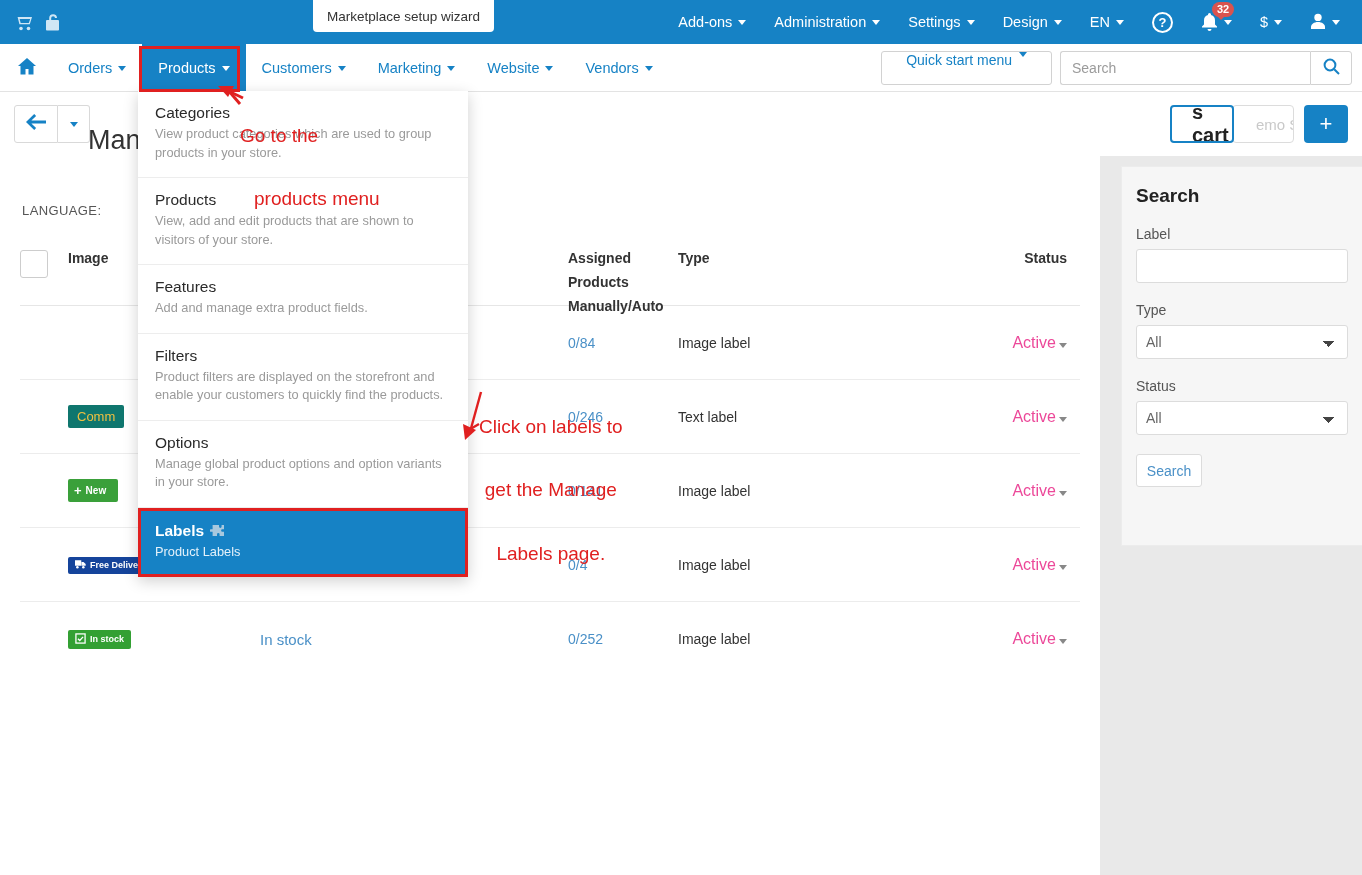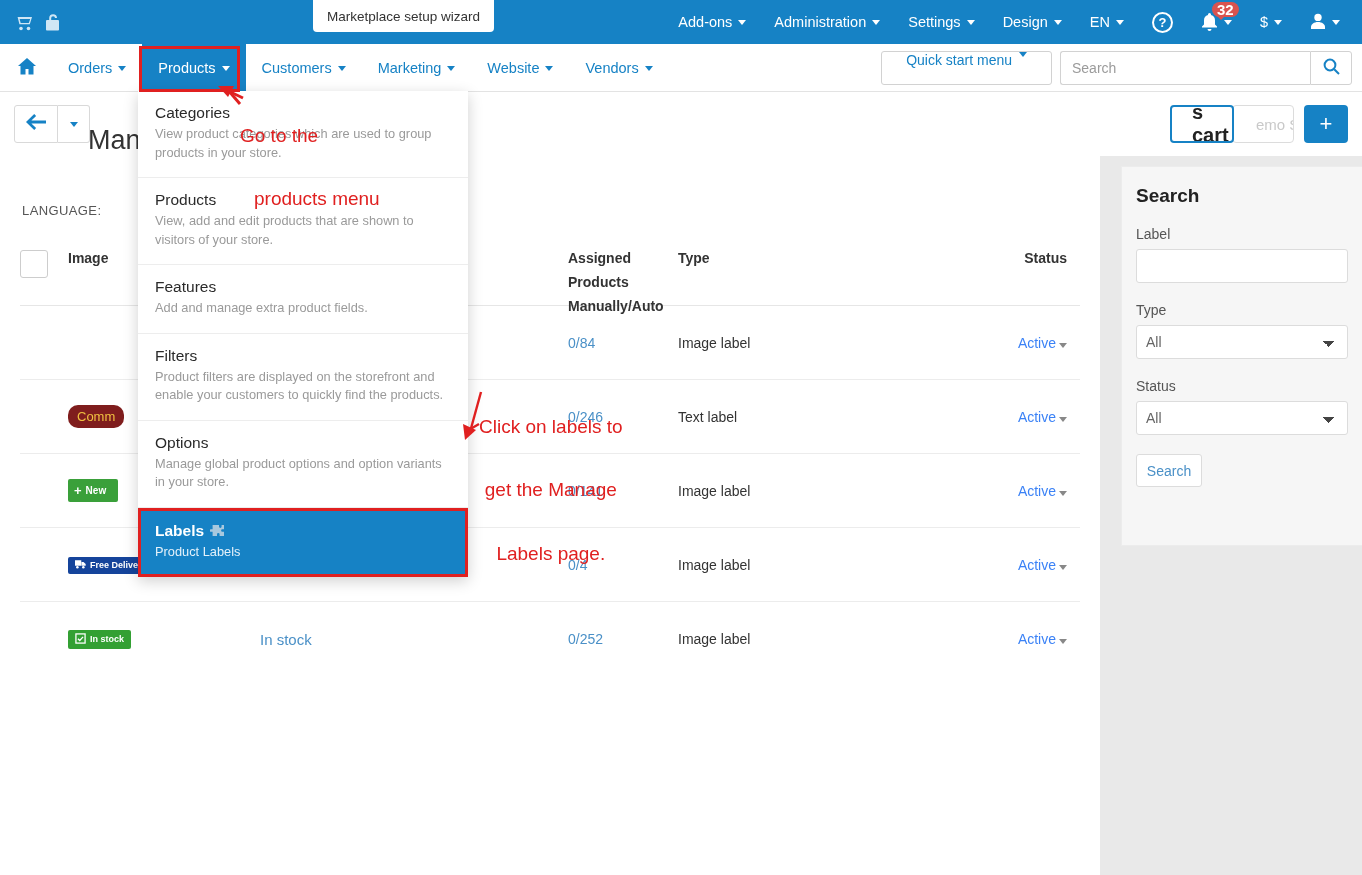--- a/index.html
+++ b/index.html
@@ -34,21 +34,21 @@
     border-top: 5px solid currentColor;
   }
   .tb-help {
     width: 21px; height: 21px; border-radius: 50%;
     border: 2px solid #ffffff; color: #ffffff;
     font-size: 13px; font-weight: bold; line-height: 17px; text-align: center;
   }
   .bell-wrap { position: relative; display: inline-flex; align-items: center; }
   .badge-32 {
     position: absolute; left: 11px; top: -11px;
-    background: #d9534f; color: #fff; font-size: 15px; font-weight: bold;
+    background: #d9534f; color: #fff; font-size: 11px; font-weight: bold;
     border-radius: 9px; padding: 1px 5px; line-height: 13px;
   }
   .badge-32::after {
     content: ""; position: absolute; left: 5px; bottom: -3px;
     border-left: 4px solid transparent; border-right: 4px solid transparent;
     border-top: 4px solid #d9534f;
   }
   .wizard-tip {
     position: absolute; left: 313px; top: 0px; height: 32px;
     background: #ffffff; color: #333; font-size: 13.5px;
@@ -156,30 +156,30 @@
     width: 28px; height: 28px; border: 1px solid #cdcdcd; border-radius: 3px;
     background: #fff; cursor: pointer; display: inline-block;
   }
   .tbl-row {
     display: flex; align-items: center; height: 74px;
     border-bottom: 1px solid #ececec; font-size: 14px; color: #333;
   }
   .tbl-row:last-child { border-bottom: none; }
   .lbl-link { color: #4a90c7; font-size: 15px; cursor: pointer; }
   .assign-link { color: #4a90c7; cursor: pointer; font-size: 14px; }
-  .status-link { color: #3b82f6; cursor: pointer; font-size: 14px; margin-top: 12px; }
+  .status-link { color: #ec4899; cursor: pointer; font-size: 16px; margin-top: 12px; }
   .status-link .caret-d { color: #888; margin-left: 3px; }
 
   
   .badge {
     display: inline-flex; align-items: center; gap: 4px;
     font-size: 9px; color: #fff; padding: 3px 7px; border-radius: 2px;
     white-space: nowrap; font-weight: bold;
   }
-  .badge.black { background: #7f1d1d; color: #f0c040; font-size: 13px; font-weight: normal; padding: 4px 9px; border-radius: 10px; }
+  .badge.black { background: #0f766e; color: #f0c040; font-size: 13px; font-weight: normal; padding: 4px 9px; }
   .badge.green-new { background: #3aa03a; font-size: 10px; padding: 4px 12px 4px 6px; }
   .badge.blue { background: #15449b; }
   .badge.green { background: #33a033; }
 
   
   .side-panel {
     position: absolute; left: 1121px; top: 166px; width: 260px; height: 380px;
     background: #f6f6f6; border: 1px solid #ececec;
   }
   .side-title { margin: 18px 0 0 14px; font-size: 19px; font-weight: bold; color: #222; }

